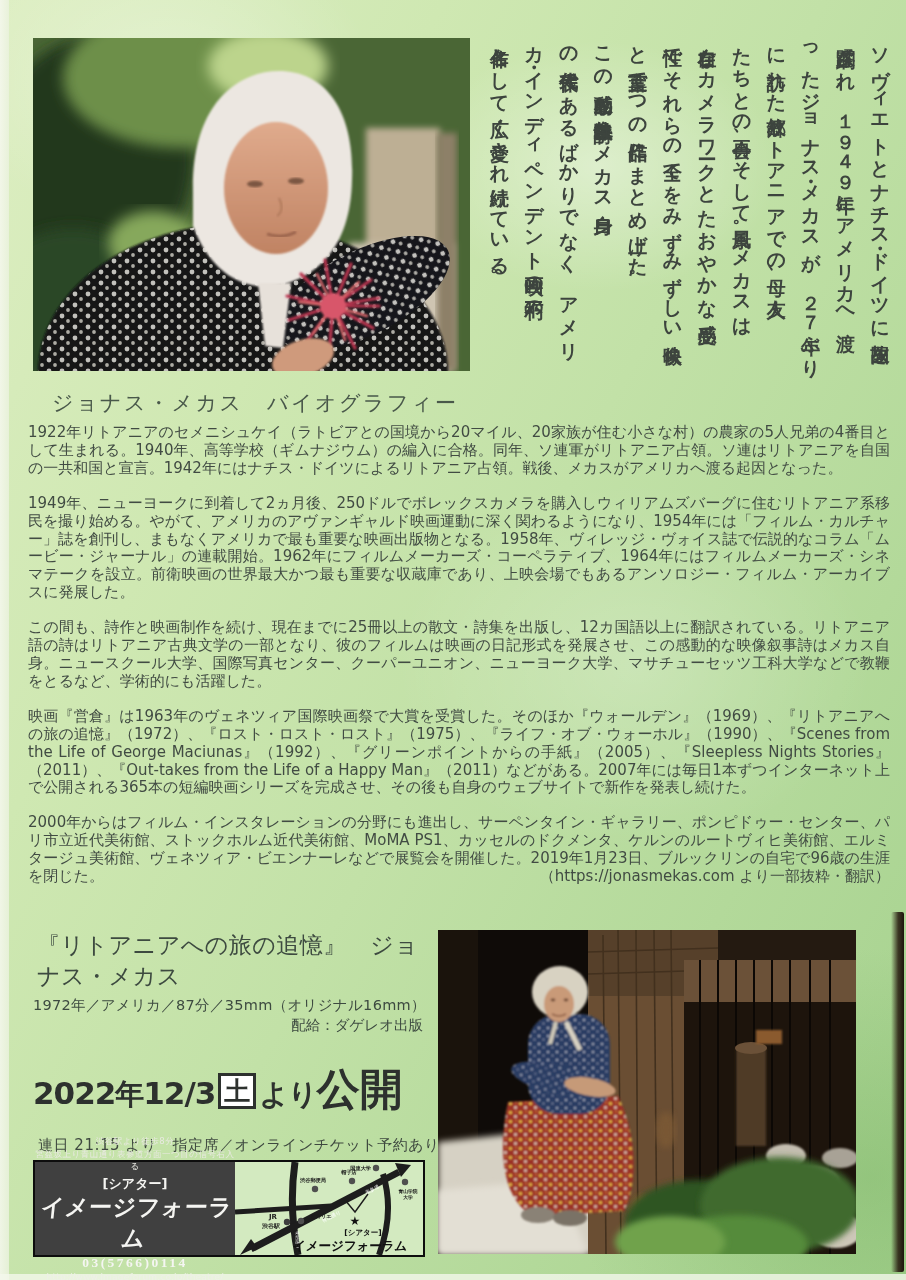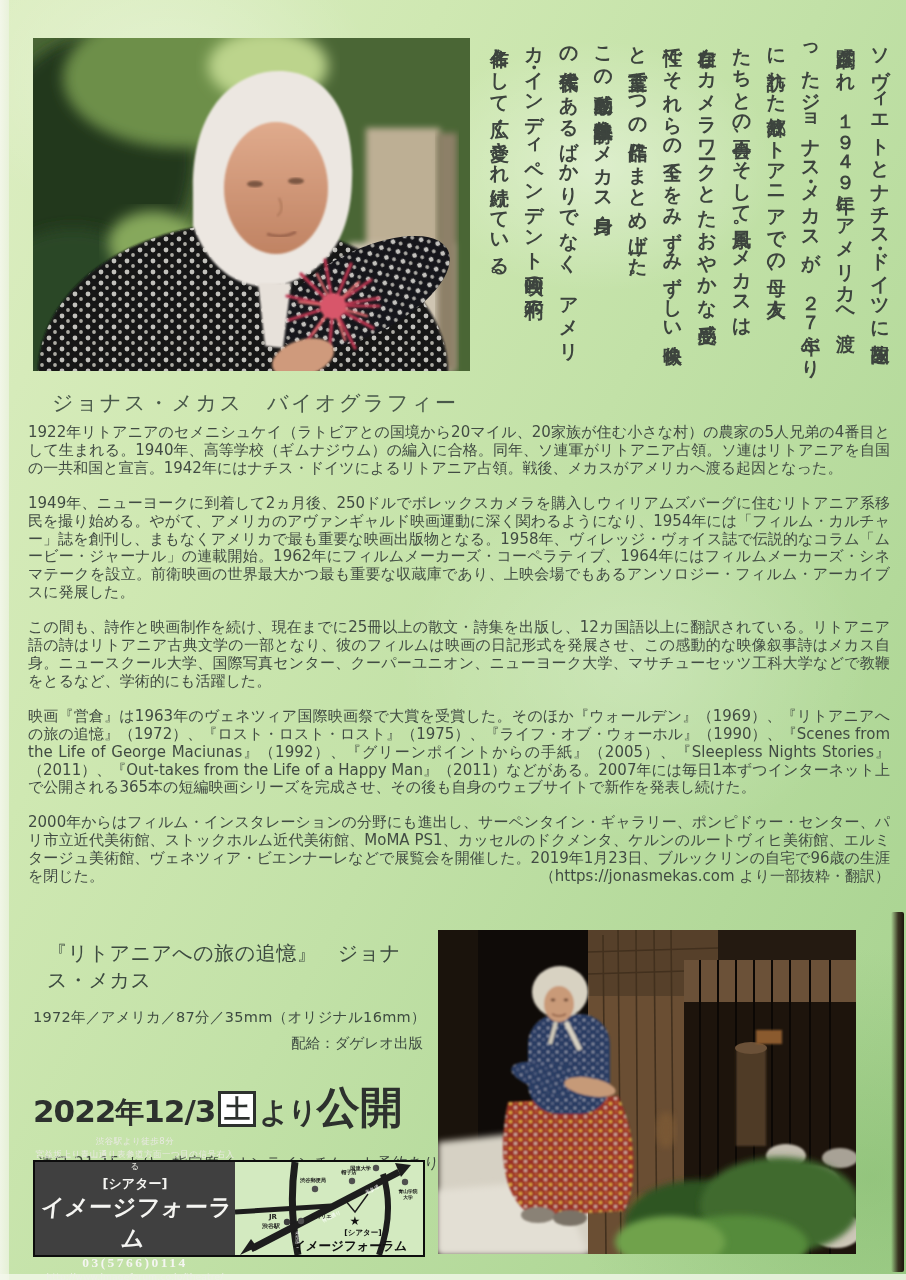--- a/index.html
+++ b/index.html
@@ -39,23 +39,23 @@
   }
   .bio-text{
     position:absolute;left:28px;top:424px;width:862px;
     font-size:15px;line-height:17.9px;color:#414b43;text-align:justify;
   }
   .bio-text p{margin:0 0 17px 0;}
   .bio-text .credit{float:right;}
 
   
   .film-block{position:absolute;left:33px;top:926px;width:412px;color:#3d4a40;}
-  .film-title{font-size:20px;letter-spacing:.5px;margin:14px;}
+  .film-title{font-size:23px;letter-spacing:.5px;margin:4px;}
   .film-specs{font-size:14.5px;letter-spacing:.3px;}
-  .film-dist{font-size:14.5px;margin-top:7px;text-align:right;padding-right:22px;}
+  .film-dist{font-size:14.5px;margin-top:1px;text-align:right;padding-right:22px;}
 
   .date-line{margin-top:26px;white-space:nowrap;color:#2d312e;font-weight:bold;letter-spacing:-1px;}
   .date-big{font-size:31px;}
   .date-small{font-size:29px;}
   .date-open{font-size:43px;letter-spacing:0;}
   .day-box{
     display:inline-block;font-size:26px;line-height:1;padding:2px 3px;margin:0 3px;
     border:3px solid #2d312e;background:#ffffff;color:#2d312e;vertical-align:4px;letter-spacing:0;
   }
   .schedule-line{margin-top:17px;font-size:15px;text-align:center;color:#3e483f;letter-spacing:.5px;}

